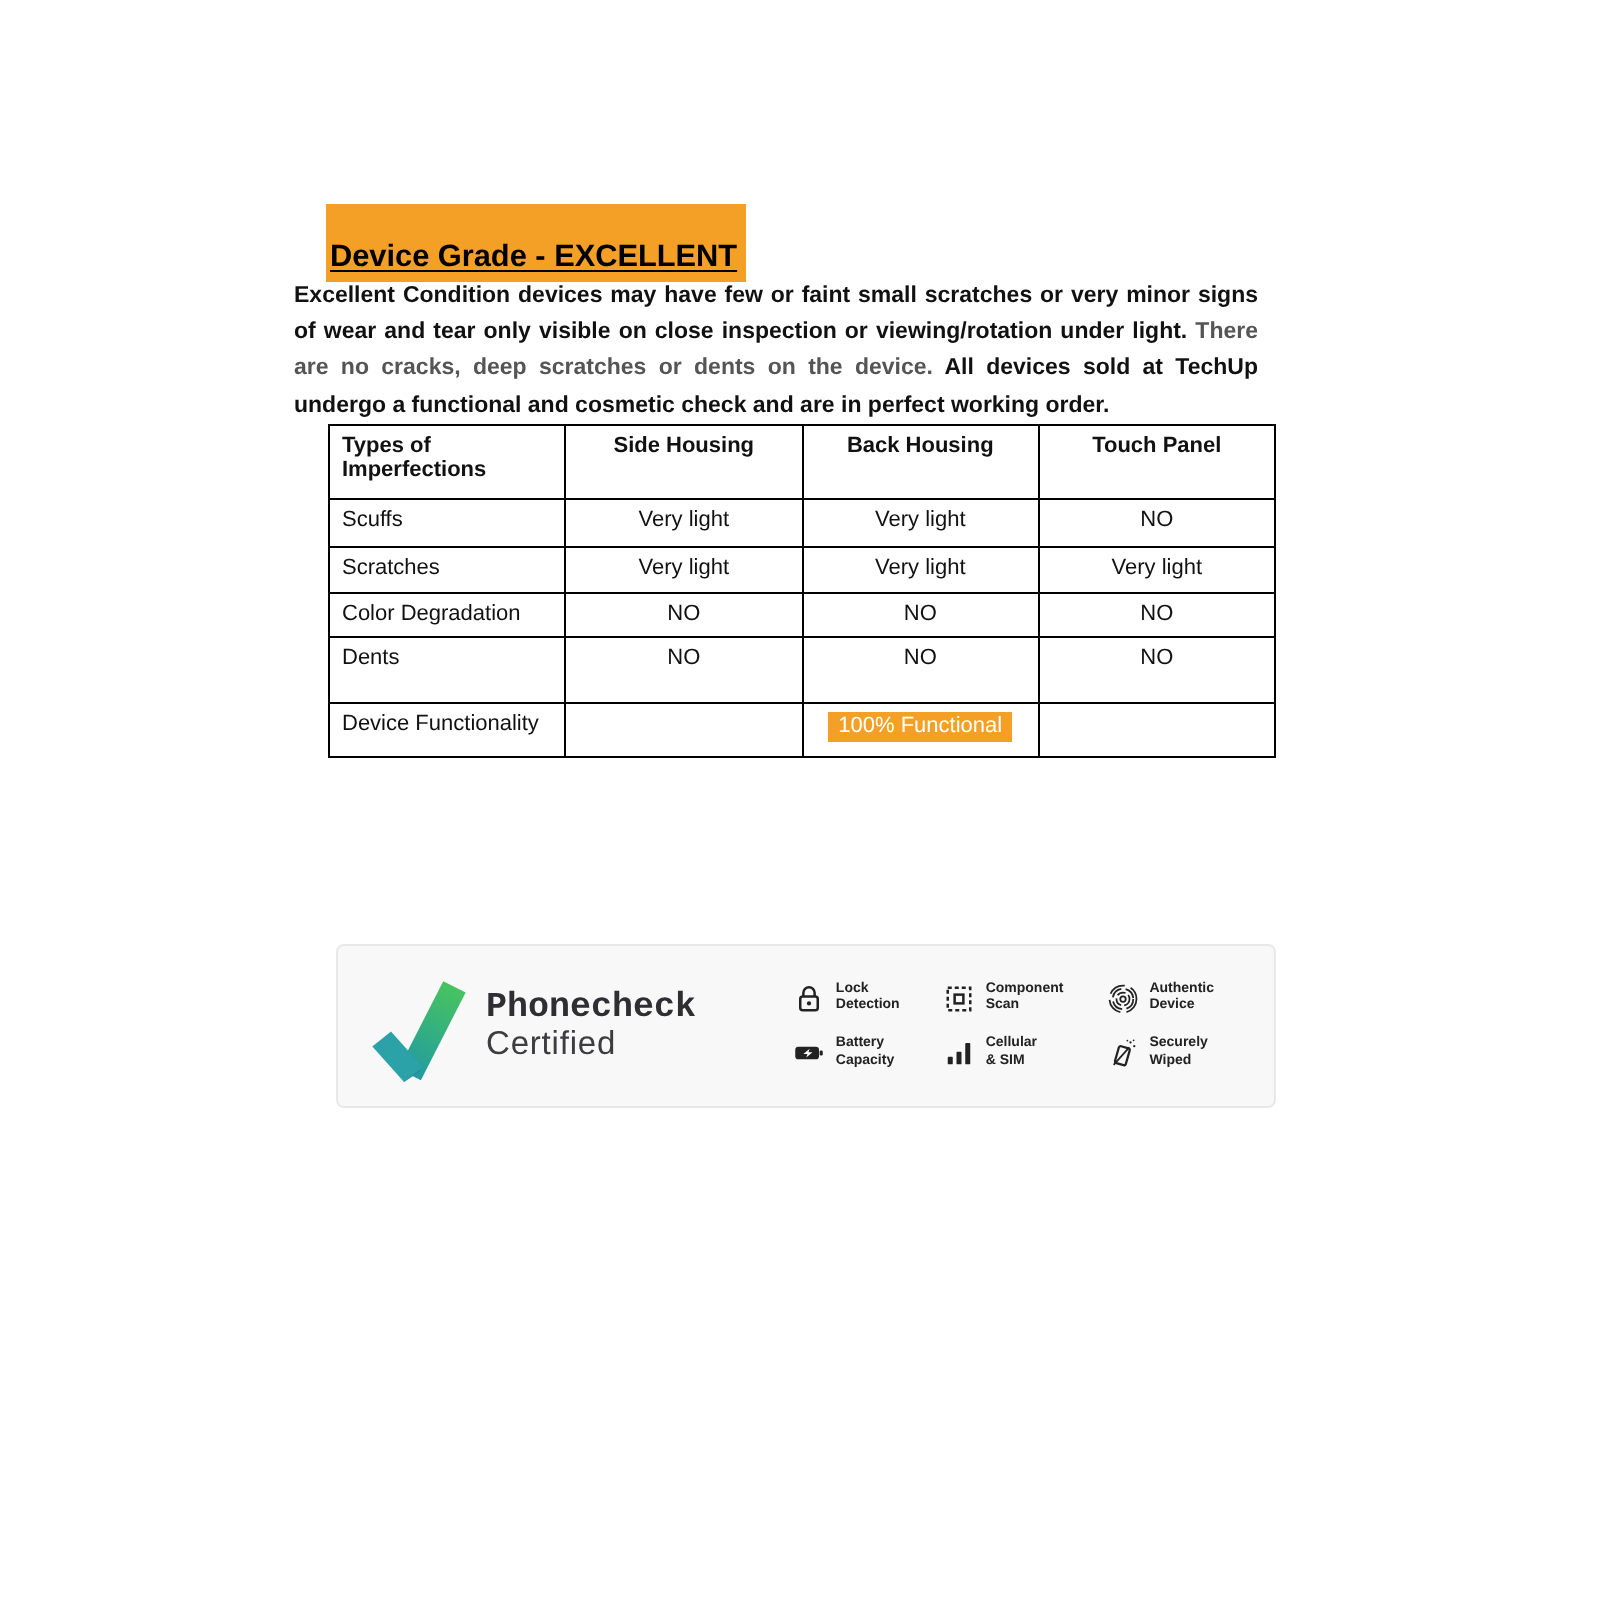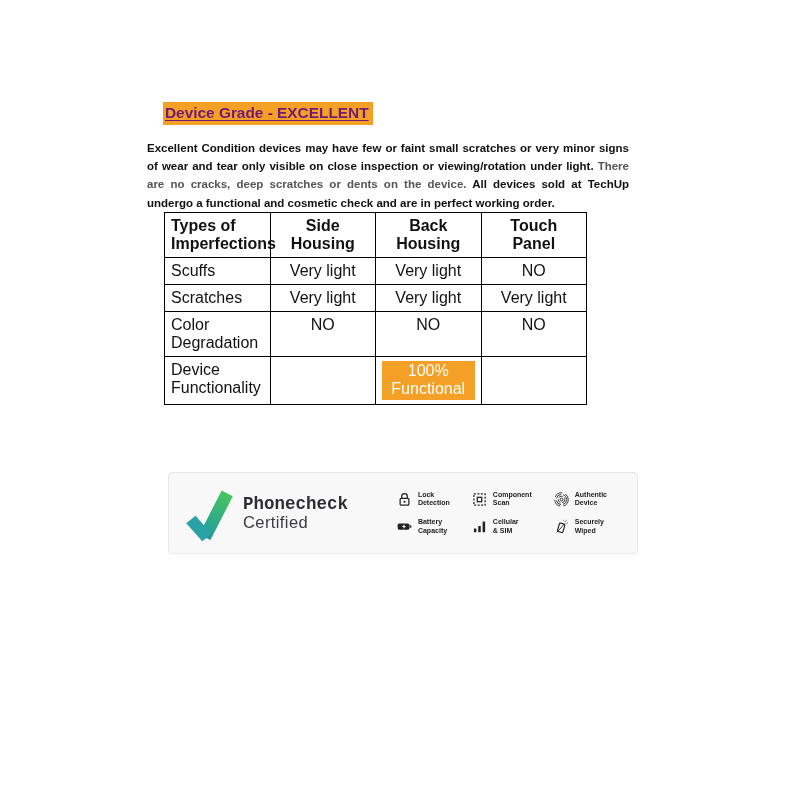--- a/index.html
+++ b/index.html
@@ -12,41 +12,41 @@
   *{margin:0;padding:0;box-sizing:border-box;}
   html,body{width:800px;height:800px;background:#ffffff;overflow:hidden;
     font-family:"Liberation Sans","DejaVu Sans",sans-serif;}
   .page{position:relative;width:800px;height:800px;background:#ffffff;}
 
   
   .doc-title{
     position:absolute;left:163px;top:102px;
     display:inline-block;
     background:var(--orange);
-    color:#701a75;
+    color:#000000;
     font-size:15.4px;font-weight:bold;
-    padding:2px 4px 3px 2px;
+    padding:18px 4px 3px 2px;
     text-decoration:underline;
     text-underline-offset:2px;
   }
 
   
   .doc-paragraph{
     position:absolute;left:147px;top:139px;width:482px;
     font-size:11.5px;font-weight:bold;line-height:18.2px;
     color:var(--ink);
     text-align:justify;
   }
   .doc-paragraph .muted{color:var(--muted);}
 
   
   table.imperfections{
-    position:absolute;left:164px;top:212px;width:423px;
+    position:absolute;left:164px;top:212px;width:474px;
     border-collapse:collapse;table-layout:fixed;
-    font-size:16px;color:var(--ink);
+    font-size:11px;color:var(--ink);
   }
   table.imperfections th,table.imperfections td{
     border:1px solid #000000;
     vertical-align:top;
     padding:4px 6px;
   }
   table.imperfections col{width:25%;}
   table.imperfections th{font-weight:bold;text-align:center;height:37px;}
   table.imperfections th.col-label{text-align:left;}
   table.imperfections td{text-align:center;font-weight:normal;}
@@ -120,20 +120,26 @@
         <td>NO</td>
       </tr>
       <tr>
         <td class="cell-label">Scratches</td>
         <td>Very light</td>
         <td>Very light</td>
         <td>Very light</td>
       </tr>
       <tr>
         <td class="cell-label">Color Degradation</td>
+        <td>NO</td>
+        <td>NO</td>
+        <td>NO</td>
+      </tr>
+      <tr>
+        <td class="cell-label">Dents</td>
         <td>NO</td>
         <td>NO</td>
         <td>NO</td>
       </tr>
       <tr>
         <td class="cell-label">Device Functionality</td>
         <td></td>
         <td><span class="hl">100% Functional</span></td>
         <td></td>
       </tr>

